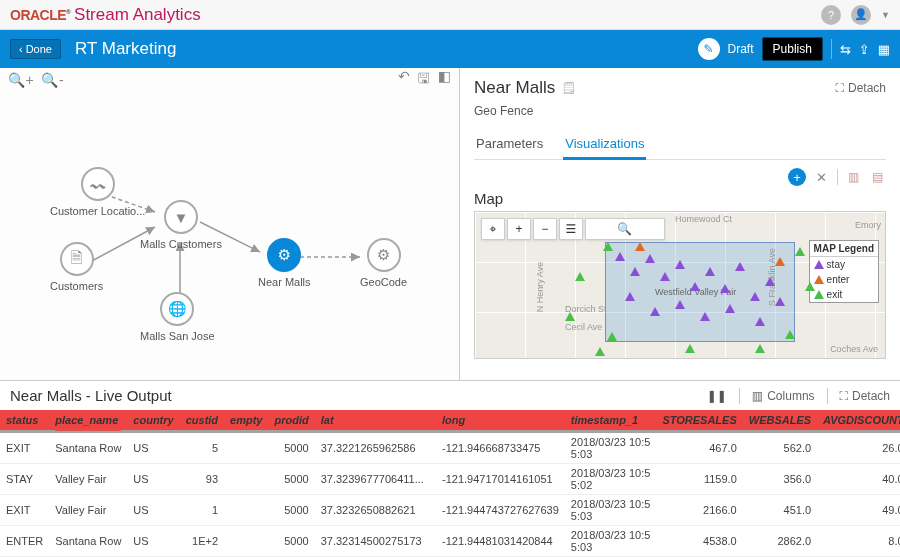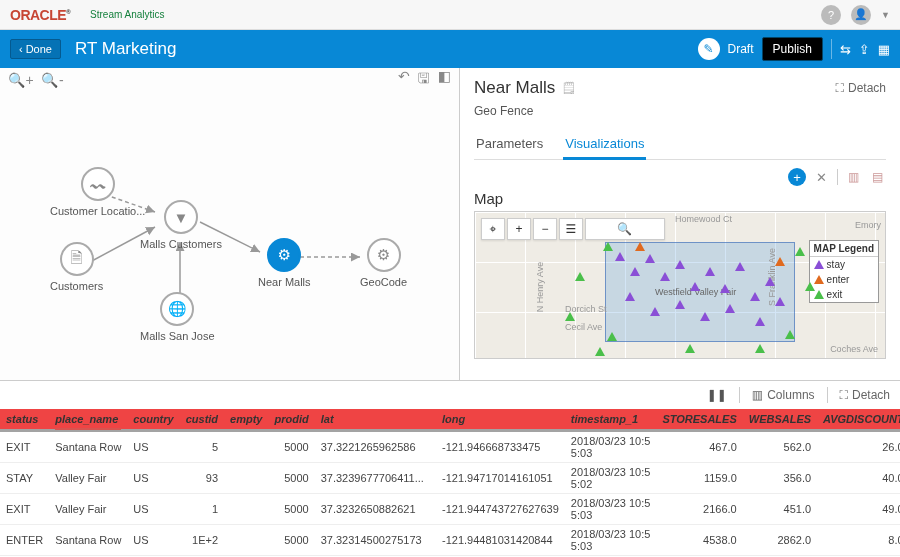--- a/index.html
+++ b/index.html
@@ -2,21 +2,21 @@
 <html><head>
 <meta charset="utf-8">
 <style>
 * { box-sizing: border-box; margin: 0; padding: 0; }
 body { font-family: Arial, Helvetica, sans-serif; font-size: 12px; color: #333; background: #f5f5f5; width: 900px; height: 557px; overflow: hidden; }
 
 
 .top-header { height: 30px; background: #f7f7f7; border-bottom: 1px solid #ddd; display: flex; align-items: center; padding: 0 10px; }
 .brand { font-weight: bold; font-size: 14px; color: #c74634; letter-spacing: -0.5px; }
 .brand sup { font-size: 6px; vertical-align: super; color: #333; }
-.brand-sub { font-size: 10px; color: #15803d; margin-left: 20px; font-weight: normal; }
+.brand-sub { font-size: 17px; color: #be185d; margin-left: 4px; font-weight: normal; }
 .top-header-right { margin-left: auto; display: flex; align-items: center; gap: 10px; }
 .help-icon, .user-badge { width: 20px; height: 20px; border-radius: 50%; background: #bbb; display: flex; align-items: center; justify-content: center; color: #fff; font-size: 11px; cursor: pointer; }
 .caret-down { font-size: 9px; color: #888; }
 
 
 .blue-bar { height: 38px; background: #0888d6; display: flex; align-items: center; padding: 0 10px; color: #fff; }
 .done-btn { background: #0572b5; border: 1px solid #045a90; color: #fff; padding: 3px 8px; font-size: 11px; cursor: pointer; display: flex; align-items: center; gap: 3px; border-radius: 2px; }
 .page-title { margin-left: 14px; font-size: 17px; font-weight: 300; }
 .blue-bar-right { margin-left: auto; display: flex; align-items: center; gap: 8px; }
 .edit-circle { width: 22px; height: 22px; border-radius: 50%; background: #fff; display: flex; align-items: center; justify-content: center; color: #0888d6; cursor: pointer; }
@@ -258,20 +258,21 @@
           <div class="marker" style="left: 280px; top: 132px; border-bottom-color: rgb(74, 191, 74);"></div>
           <div class="marker" style="left: 160px; top: 30px; border-bottom-color: rgb(224, 106, 31);"></div>
           <div class="marker" style="left: 300px; top: 45px; border-bottom-color: rgb(224, 106, 31);"></div>
         </div>
     </div>
   </div>
 </div>
 
 <div class="bottom">
   <div class="bottom-header">
+    <span class="bottom-title">Near Malls - Live Output</span>
     <div class="bottom-tools">
       <span class="pause-icon">❚❚</span>
       <div class="vsep"></div>
       <span class="columns-link">
           <span>▥</span>
           <span>Columns</span>
         </span>
       <div class="vsep"></div>
       <span class="detach-b">
           <span>⛶</span>

